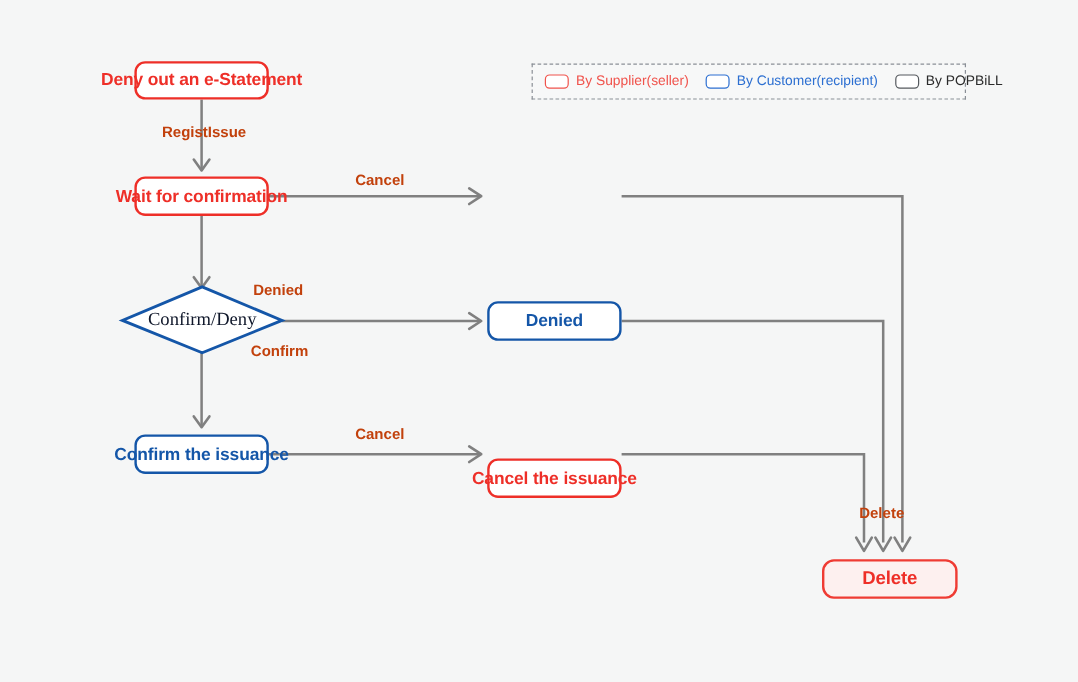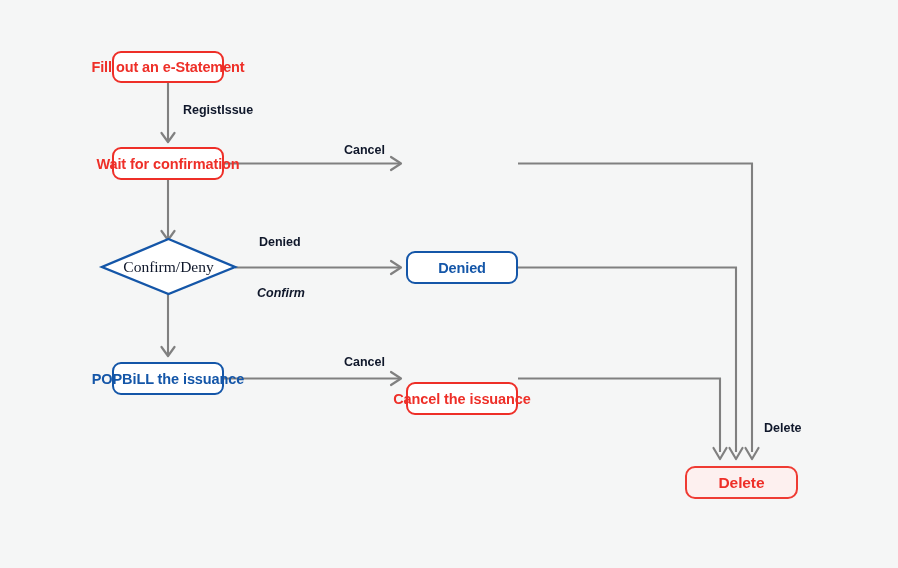--- a/index.html
+++ b/index.html
@@ -71,24 +71,23 @@
     white-space: nowrap;
     color: #0f172a;
     font-family: "Liberation Serif", serif;
     font-size: 15.5px;
   }
 
   
   .elabel {
     position: absolute;
     white-space: nowrap;
-    color: #0f172a;
+    color: #c2410c;
     font-size: 12.5px;
     font-weight: bold;
-    margin-left: 48px;
   }
 
   
   #legend {
     position: absolute;
     left: 443px;
     top: 53px;
     width: 362px;
     height: 30px;
     box-sizing: border-box;
@@ -155,35 +154,49 @@
       <path d="M518,267.5 L736,267.5 L736,452"></path>
       <path d="M729.5,448 L736,459 L742.5,448" stroke-width="2.2" stroke-linecap="round" stroke-linejoin="round"></path>
 
       <path d="M518,378.5 L720,378.5 L720,452"></path>
       <path d="M713.5,448 L720,459 L726.5,448" stroke-width="2.2" stroke-linecap="round" stroke-linejoin="round"></path>
     </g>
 
     <polygon points="168.5,239 235,267 168.5,294 102,267" fill="#ffffff" stroke="#1456a8" stroke-width="2.4" stroke-linejoin="miter"></polygon>
   </svg>
 
+  <div id="legend">
+    <div class="lg-item lg-red">
+      <span class="swatch"></span>
+      <span class="lg-text">By Supplier(seller)</span>
+    </div>
+    <div class="lg-item lg-blue">
+      <span class="swatch"></span>
+      <span class="lg-text">By Customer(recipient)</span>
+    </div>
+    <div class="lg-item lg-gray">
+      <span class="swatch"></span>
+      <span class="lg-text">By POPBiLL</span>
+    </div>
+  </div>
 
   <div class="node red" style="left:112px; top:51px; width:112px; height:32px;">
-    <span class="cap">Fill out an e-Statement</span>
+    <span class="cap">Deny out an e-Statement</span>
   </div>
 
   <div class="node red" style="left:112px; top:147px; width:112px; height:33px;">
     <span class="cap">Wait for confirmation</span>
   </div>
 
   <div class="diamond" style="left:102px; top:239px; width:133px; height:55px;">
     <span class="cap">Confirm/Deny</span>
   </div>
 
   <div class="node blue" style="left:112px; top:362px; width:112px; height:33px;">
-    <span class="cap">POPBiLL the issuance</span>
+    <span class="cap">Confirm the issuance</span>
   </div>
 
 
   <div class="node blue" style="left:406px; top:251px; width:112px; height:33px;">
     <span class="cap">Denied</span>
   </div>
 
   <div class="node red" style="left:406px; top:362px; width:112px; height:33px;margin-top:20px;">
     <span class="cap">Cancel the issuance</span>
   </div>
@@ -191,19 +204,19 @@
   <div class="node delete-node" style="left:685px; top:466px; width:113px; height:33px;">
     <span class="cap">Delete</span>
   </div>
 
   <span class="elabel" style="left:135px; top:103px;">RegistIssue</span>
 
   <span class="elabel" style="left:296px; top:143px;">Cancel</span>
 
   <span class="elabel" style="left:211px; top:235px;">Denied</span>
 
-  <span class="elabel" style="left:209px; top:286px;font-style:italic;">Confirm</span>
+  <span class="elabel" style="left:209px; top:286px;">Confirm</span>
 
   <span class="elabel" style="left:296px; top:355px;">Cancel</span>
 
   <span class="elabel" style="left:716px; top:421px;">Delete</span>
 
 </div>
 
 </body></html>

